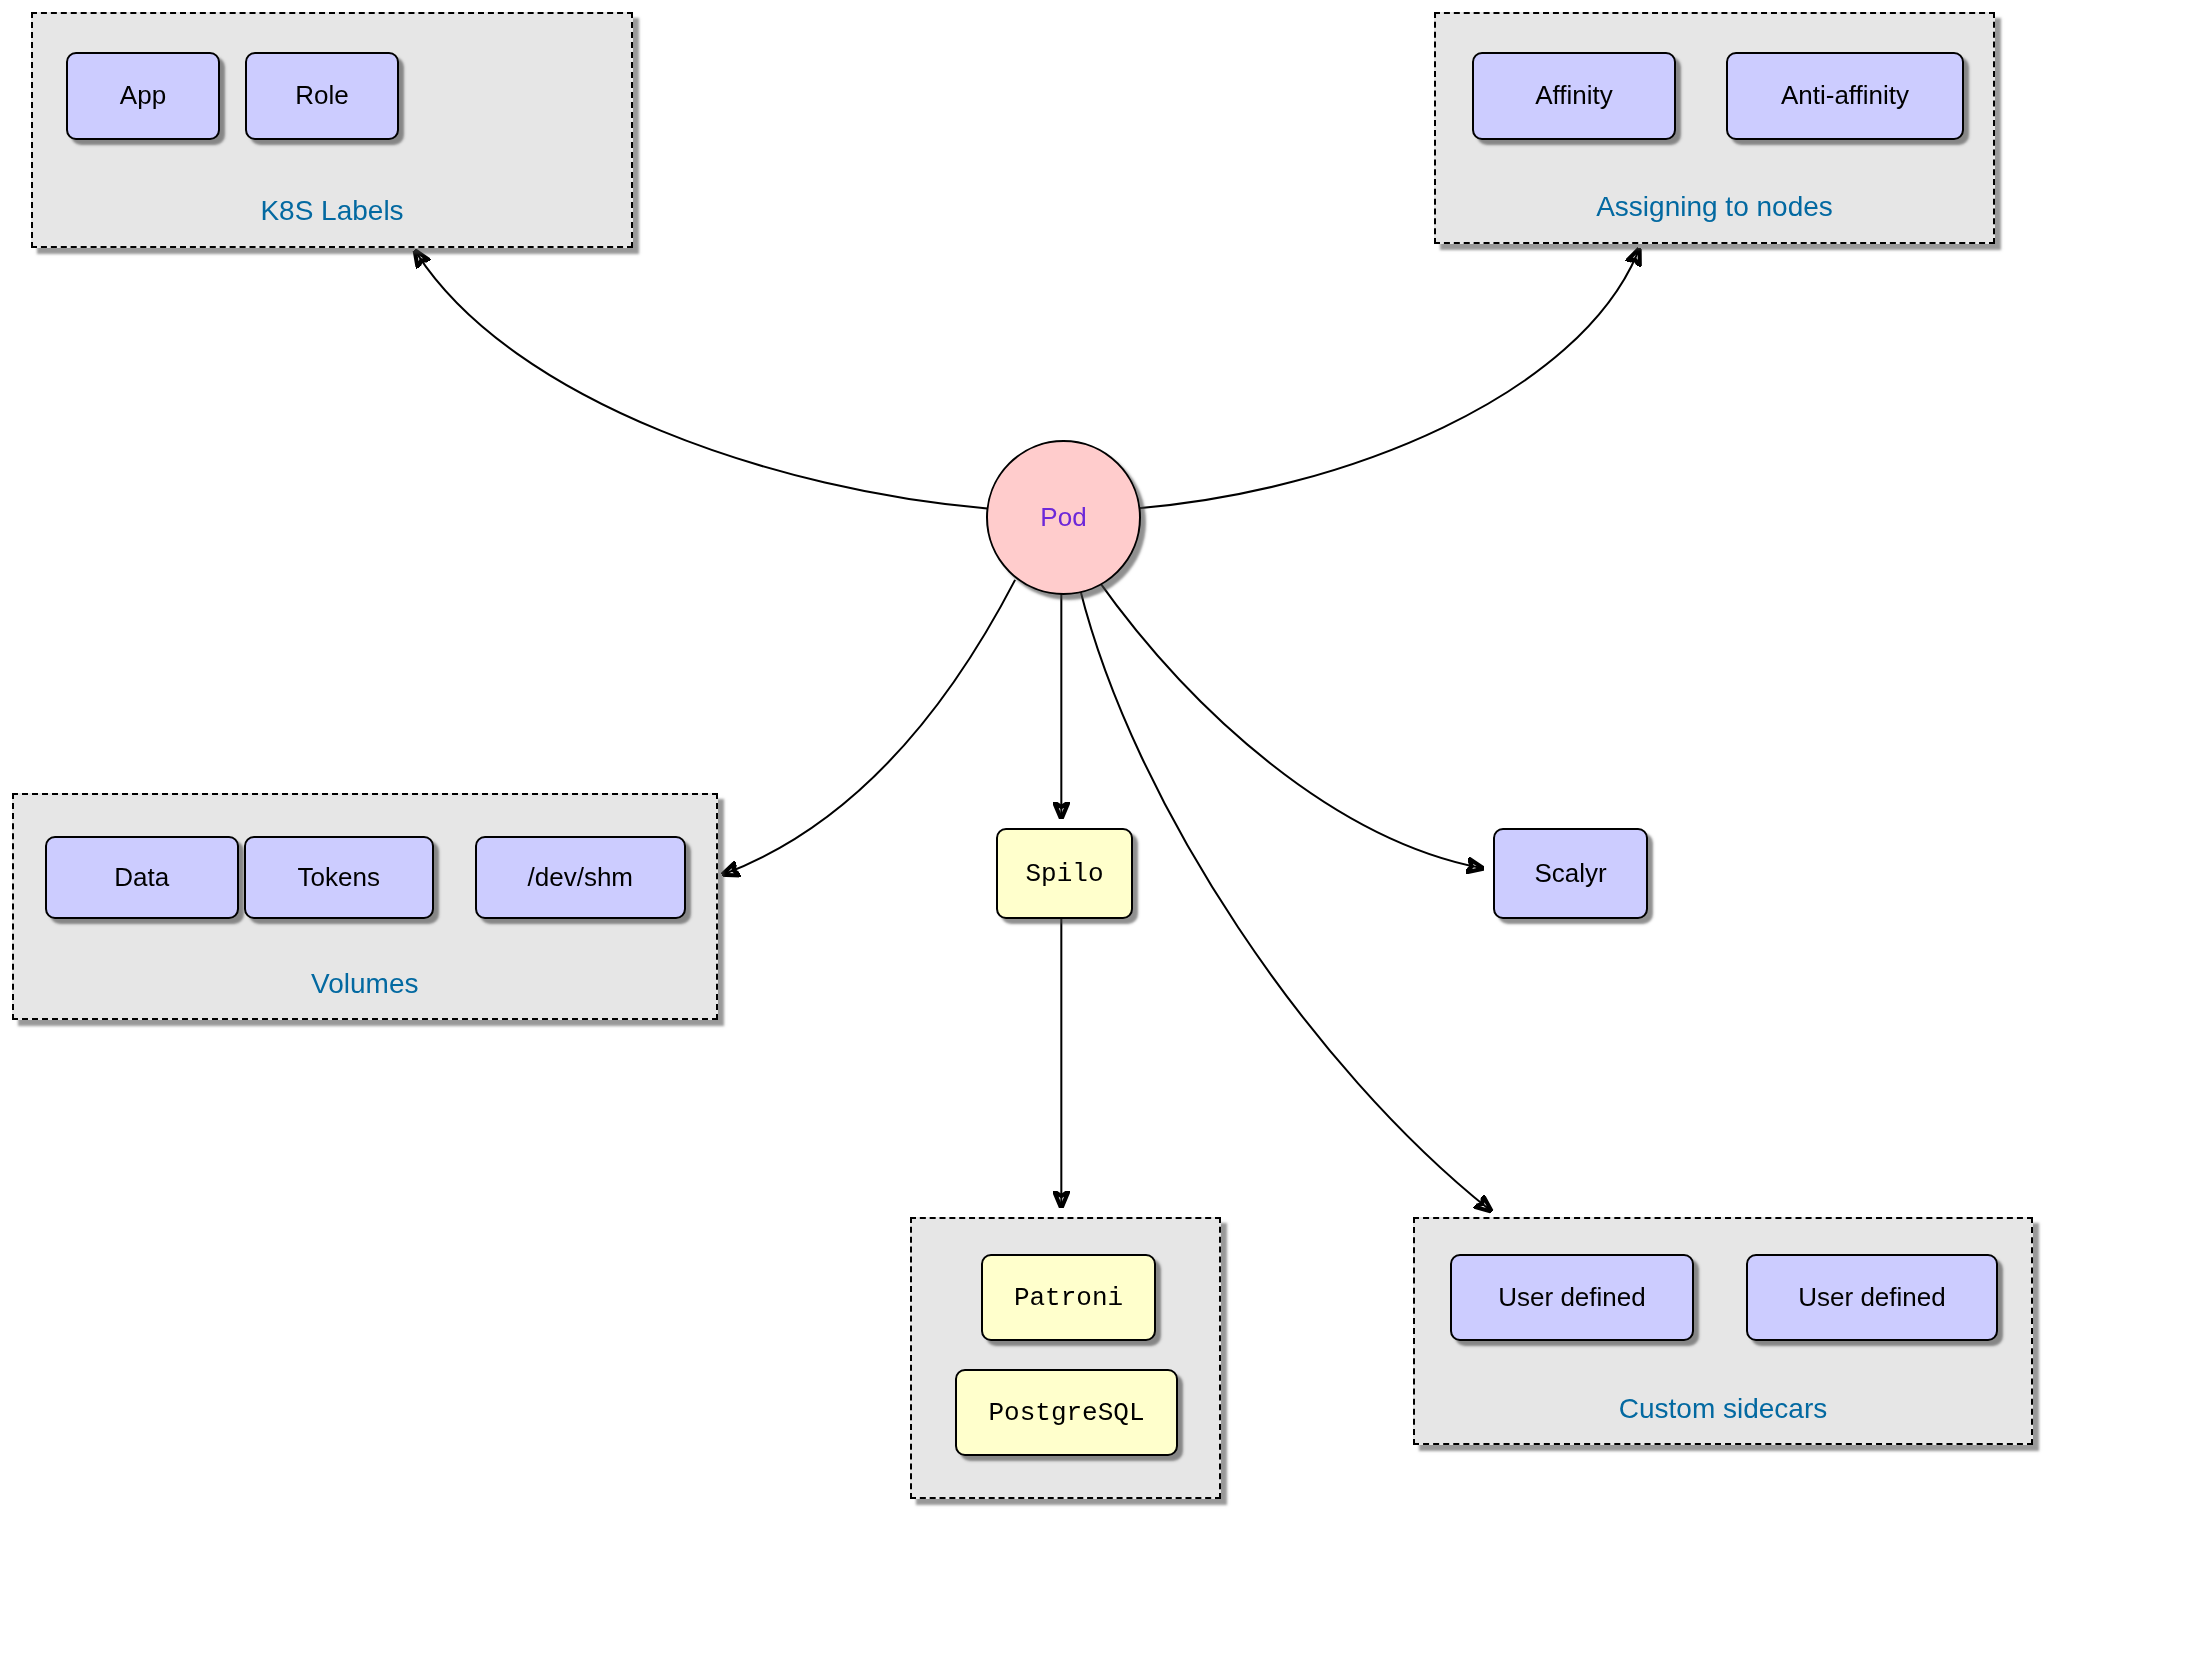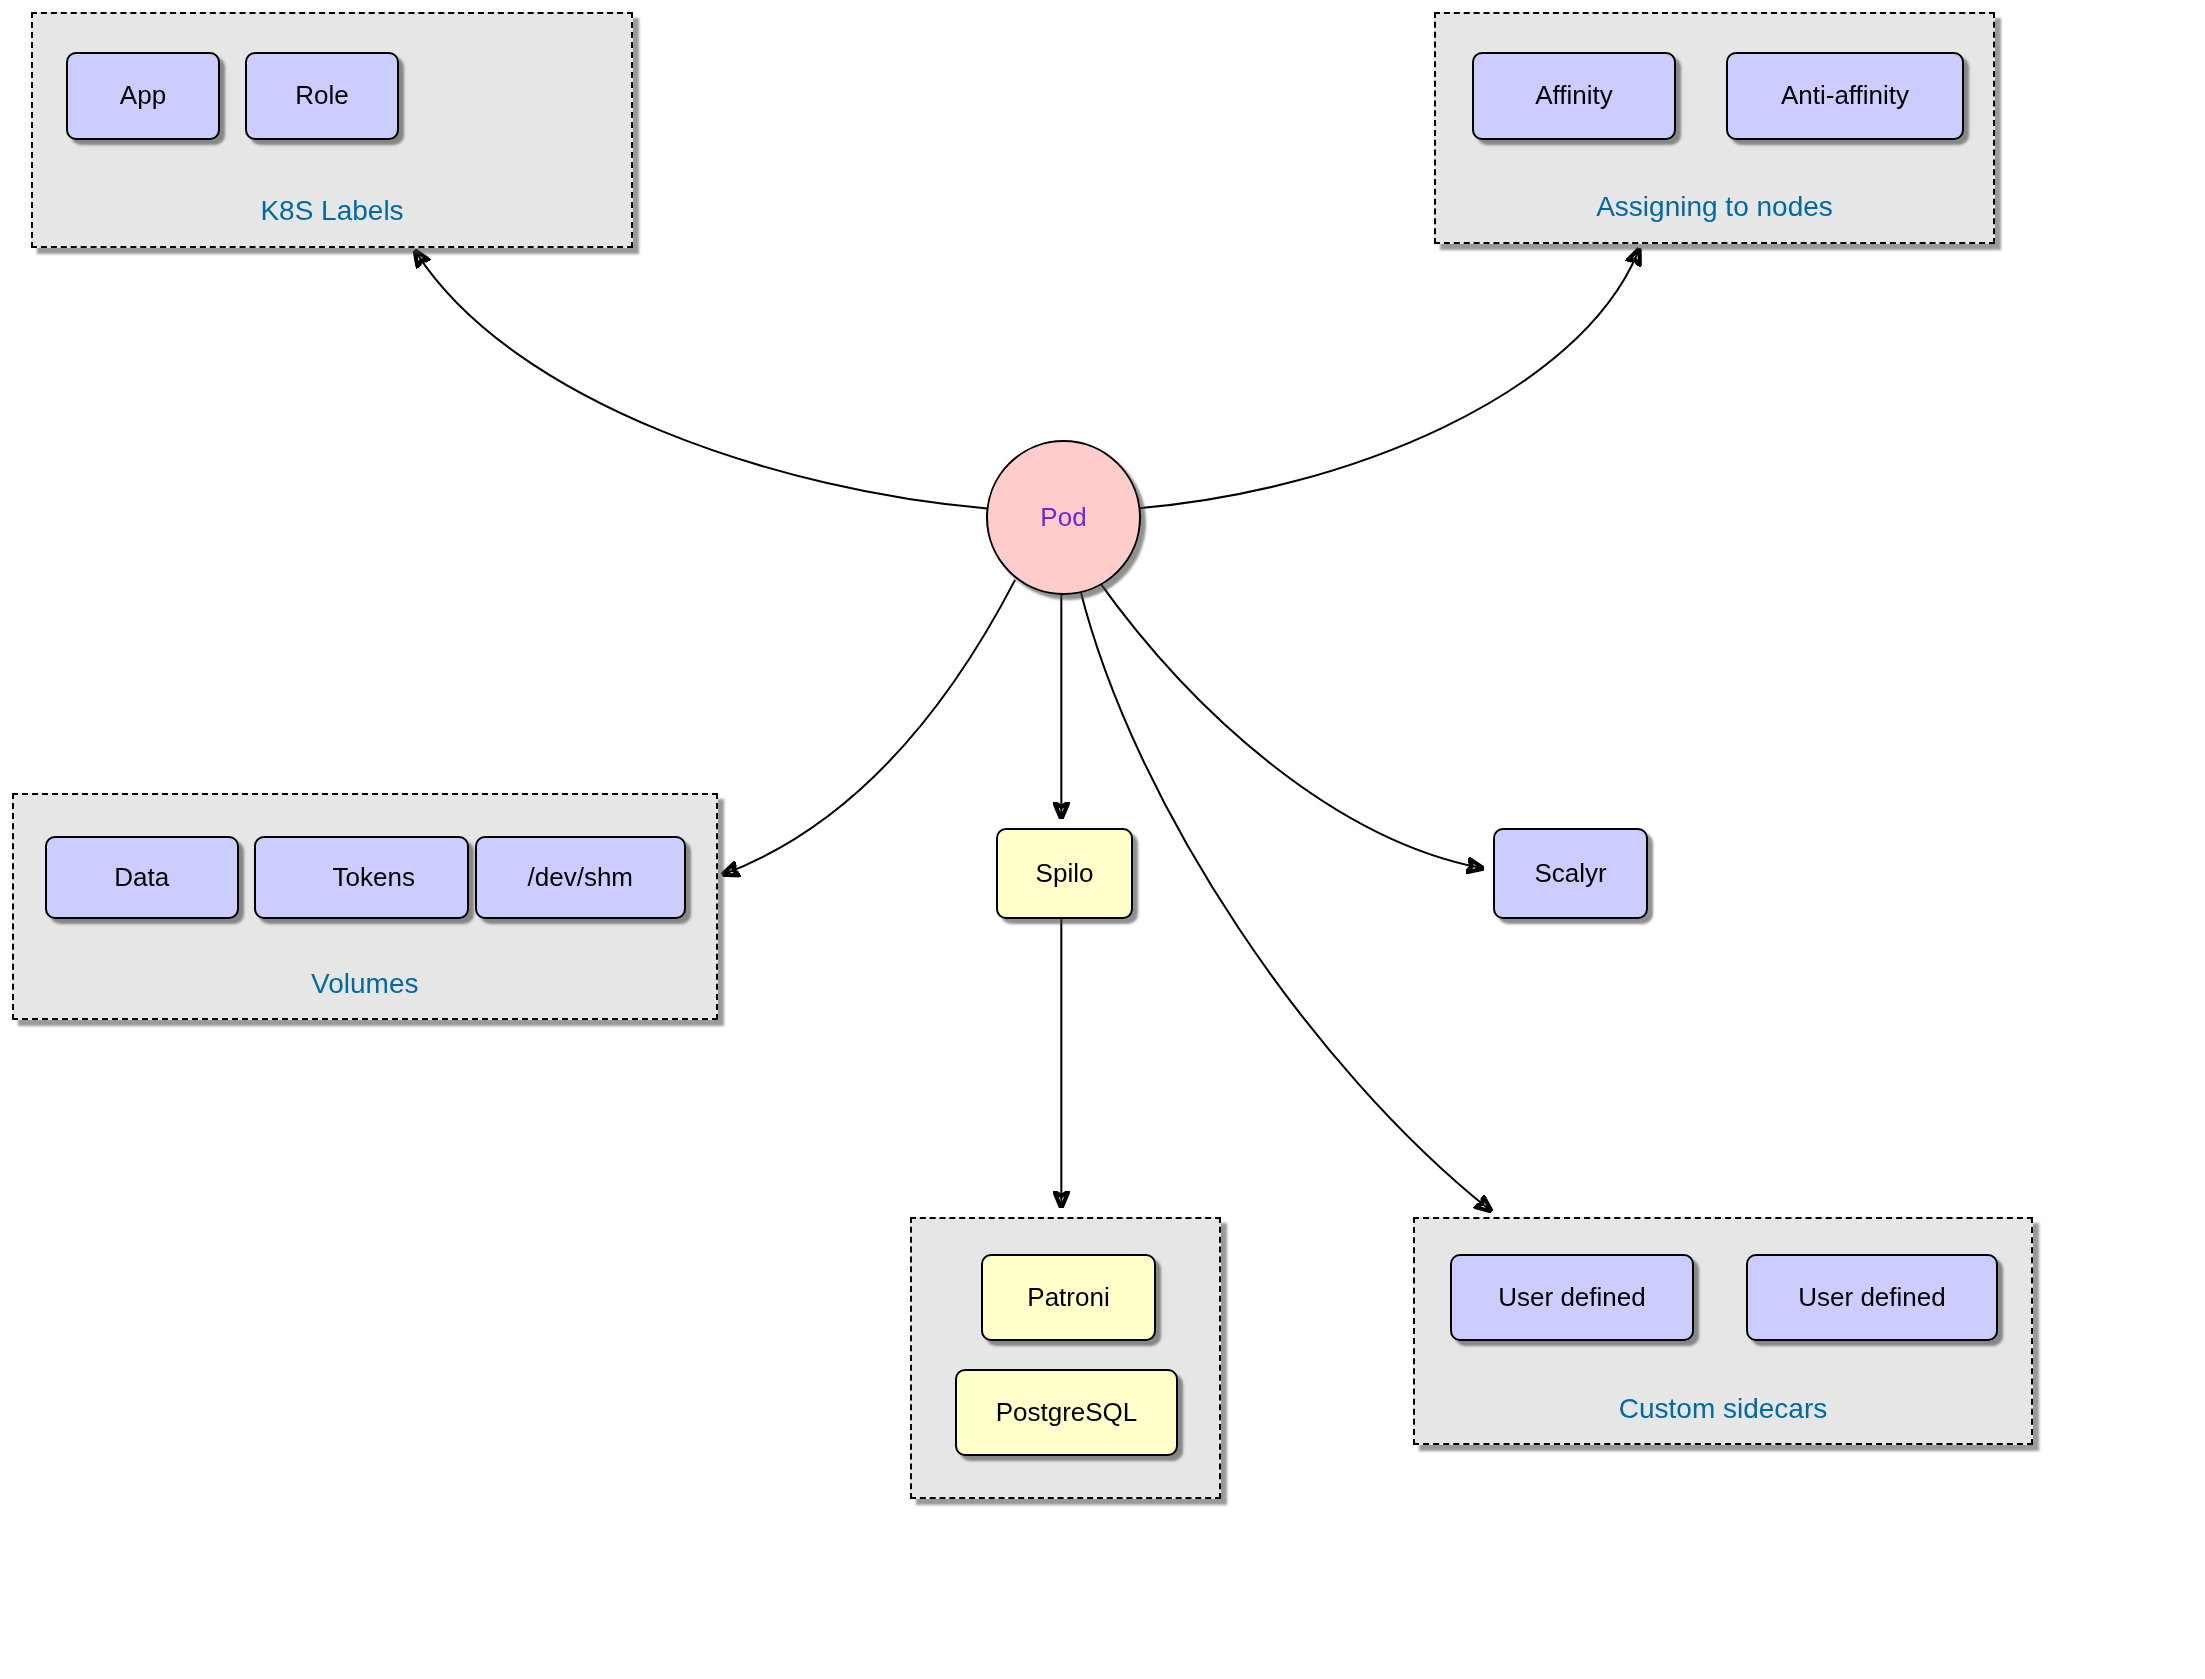--- a/index.html
+++ b/index.html
@@ -39,21 +39,21 @@
     border-radius: 10px;
     box-shadow: 5px 5px 2.5px rgba(70,70,70,0.6);
     display: flex;
     align-items: center;
     justify-content: center;
     font-size: 26px;
     color: #000000;
     white-space: nowrap;
   }
   .purple { background: var(--purple, #ccccff); }
-  .yellow { background: var(--yellow, #ffffcc); }
+  .yellow { background: var(--yellow, #ffffcc); font-family: Liberation Mono, monospace; }
   .pod {
     position: absolute;
     left: 986px; top: 440px;
     width: 151px; height: 151px;
     border-radius: 50%;
     background: var(--pink, #ffcccc);
     border: 2.2px solid #000000;
     box-shadow: 5px 5px 2.5px rgba(70,70,70,0.6);
     display: flex;
     align-items: center;
@@ -78,21 +78,21 @@
 
   
   #n-app      { left: 33px;  top: 38px; width: 150px; height: 84px; }
   #n-role     { left: 212px; top: 38px; width: 150px; height: 84px; }
   #n-custom   { left: 390px; top: 38px; width: 171px; height: 84px; }
 
   #n-affinity { left: 36px;  top: 38px; width: 200px; height: 84px; }
   #n-antiaff  { left: 290px; top: 38px; width: 234px; height: 84px; }
 
   #n-data     { left: 31px;  top: 41px; width: 190px; height: 79px; }
-  #n-tokens   { left: 240px; top: 41px; width: 186px; height: 79px; padding-left: 25px; }
+  #n-tokens   { left: 230px; top: 41px; width: 186px; height: 79px; }
   #n-devshm   { left: 461px; top: 41px; width: 207px; height: 79px; }
 
   #n-spilo    { left: 996px; top: 828px; width: 133px; height: 87px; }
   #n-scalyr   { left: 1493px; top: 828px; width: 151px; height: 87px; }
 
   #n-patroni  { left: 69px; top: 35px;  width: 171px; height: 83px; }
   #n-postgres { left: 43px; top: 150px; width: 219px; height: 83px; }
 
   #n-user1    { left: 35px;  top: 35px; width: 240px; height: 83px; }
   #n-user2    { left: 331px; top: 35px; width: 248px; height: 83px; }

